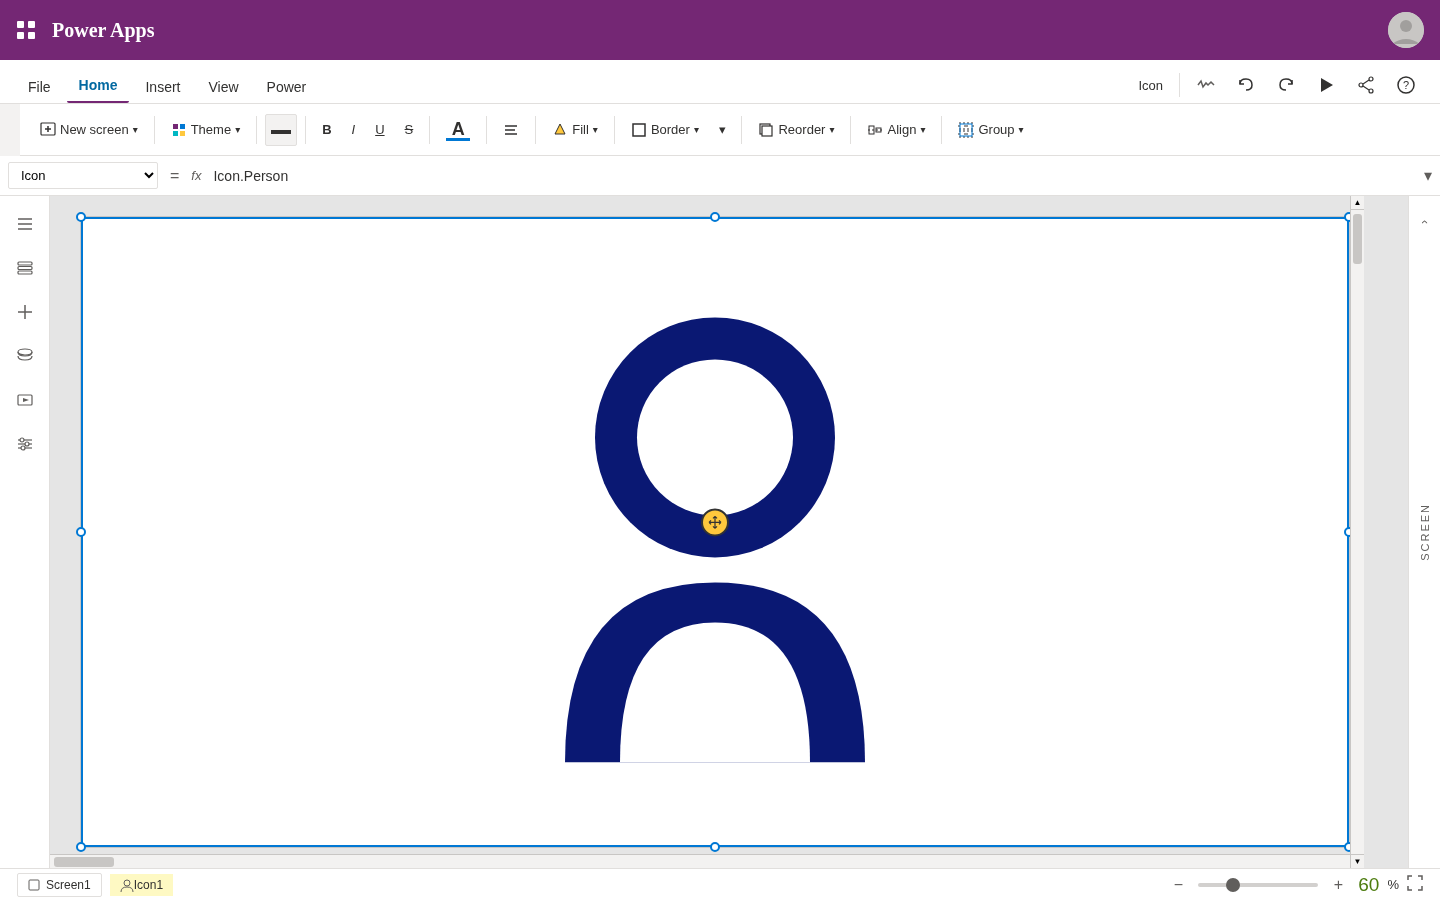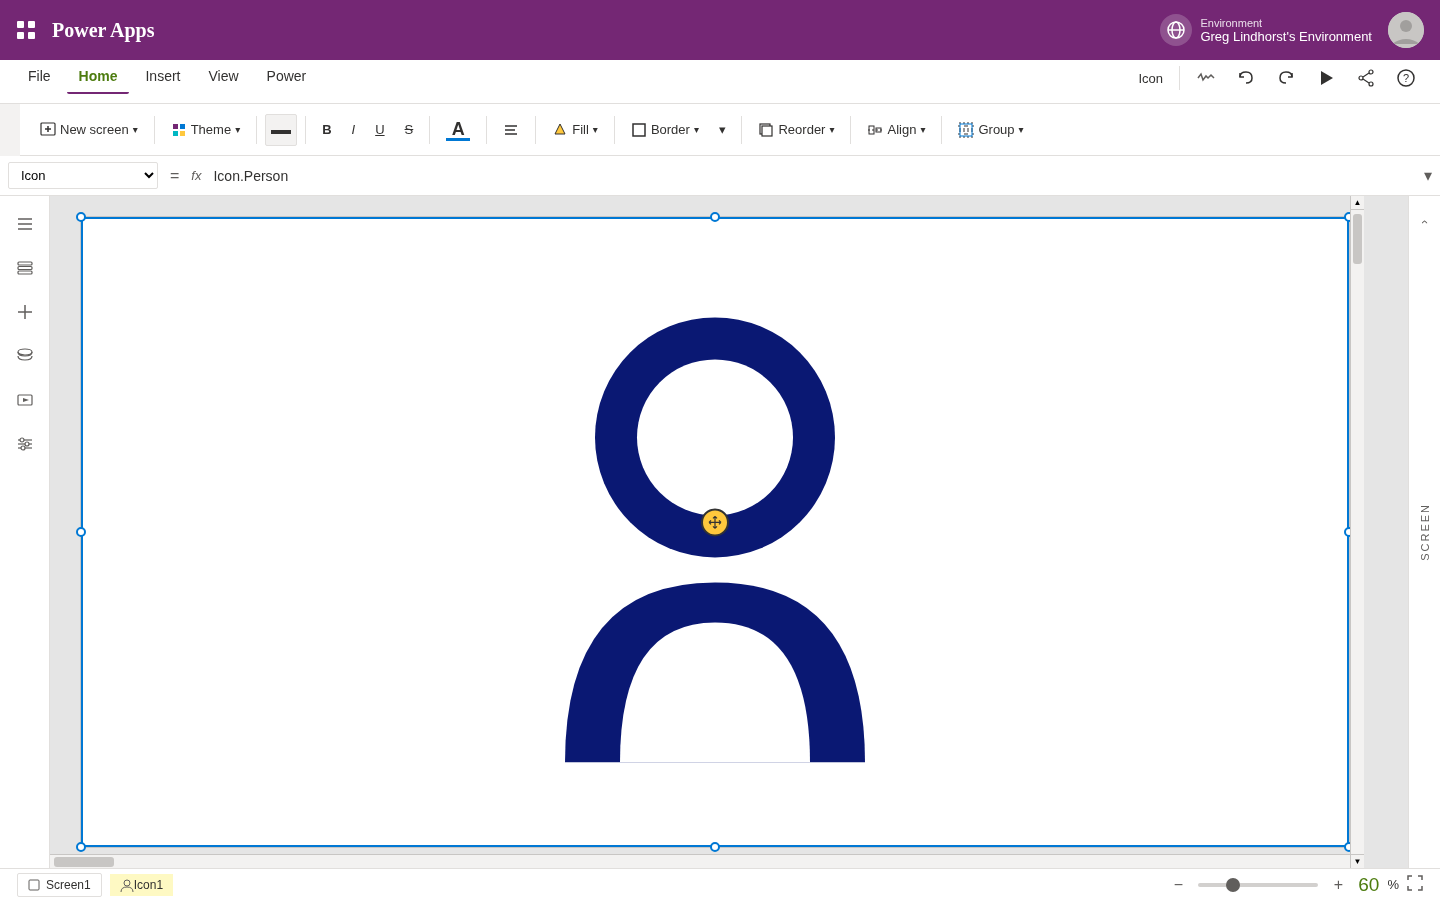--- a/index.html
+++ b/index.html
@@ -26,32 +26,32 @@
     .env-name { font-size: 13px; color: white; font-weight: 500; }
     .avatar { width: 36px; height: 36px; border-radius: 50%; background: #ccc; overflow: hidden; display: flex; align-items: center; justify-content: center; }
     .avatar svg { width: 36px; height: 36px; }
 
     
     .menu-bar {
       height: 44px;
       background: white;
       border-bottom: 1px solid #e1dfdd;
       display: flex;
-      align-items: flex-start;
+      align-items: flex-end;
       padding: 0 16px;
       gap: 4px;
     }
     .menu-item {
       padding: 8px 12px;
       font-size: 14px;
       cursor: pointer;
       border-radius: 2px;
       color: #323130;
     }
-    .menu-item.active { font-weight: 600; border-bottom: 2px solid #742774; color: #4d7c0f; }
+    .menu-item.active { font-weight: 600; border-bottom: 2px solid #742774; color: #0369a1; }
     .menu-spacer { flex: 1; }
     .menu-right { display: flex; align-items: center; gap: 4px; }
     .icon-btn {
       width: 36px; height: 36px;
       border: none; background: none;
       cursor: pointer;
       display: flex; align-items: center; justify-content: center;
       border-radius: 2px;
       color: #323130;
       font-size: 18px;
@@ -303,33 +303,20 @@
   <div class="top-bar-grid">
     <svg viewBox="0 0 20 20">
       <rect x="1" y="1" width="7" height="7" rx="1"></rect>
       <rect x="12" y="1" width="7" height="7" rx="1"></rect>
       <rect x="1" y="12" width="7" height="7" rx="1"></rect>
       <rect x="12" y="12" width="7" height="7" rx="1"></rect>
     </svg>
   </div>
   <span class="top-bar-title">Power Apps</span>
   <div class="top-bar-right">
-    <div class="env-block">
-      <div class="env-icon">
-        <svg width="18" height="18" viewBox="0 0 18 18" fill="white">
-          <circle cx="9" cy="9" r="8" stroke="white" stroke-width="1.5" fill="none"></circle>
-          <ellipse cx="9" cy="9" rx="4" ry="8" stroke="white" stroke-width="1.5" fill="none"></ellipse>
-          <line x1="1" y1="9" x2="17" y2="9" stroke="white" stroke-width="1.5"></line>
-        </svg>
-      </div>
-      <div class="env-text">
-        <span class="env-label">Environment</span>
-        <span class="env-name">Greg Lindhorst's Environment</span>
-      </div>
-    </div>
     <div class="avatar">
       <svg viewBox="0 0 36 36">
         <circle cx="18" cy="18" r="18" fill="#c8c6c4"></circle>
         <circle cx="18" cy="14" r="6" fill="#a19f9d"></circle>
         <path d="M4 32 Q18 22 32 32" fill="#a19f9d"></path>
       </svg>
     </div>
   </div>
 </div>
 

